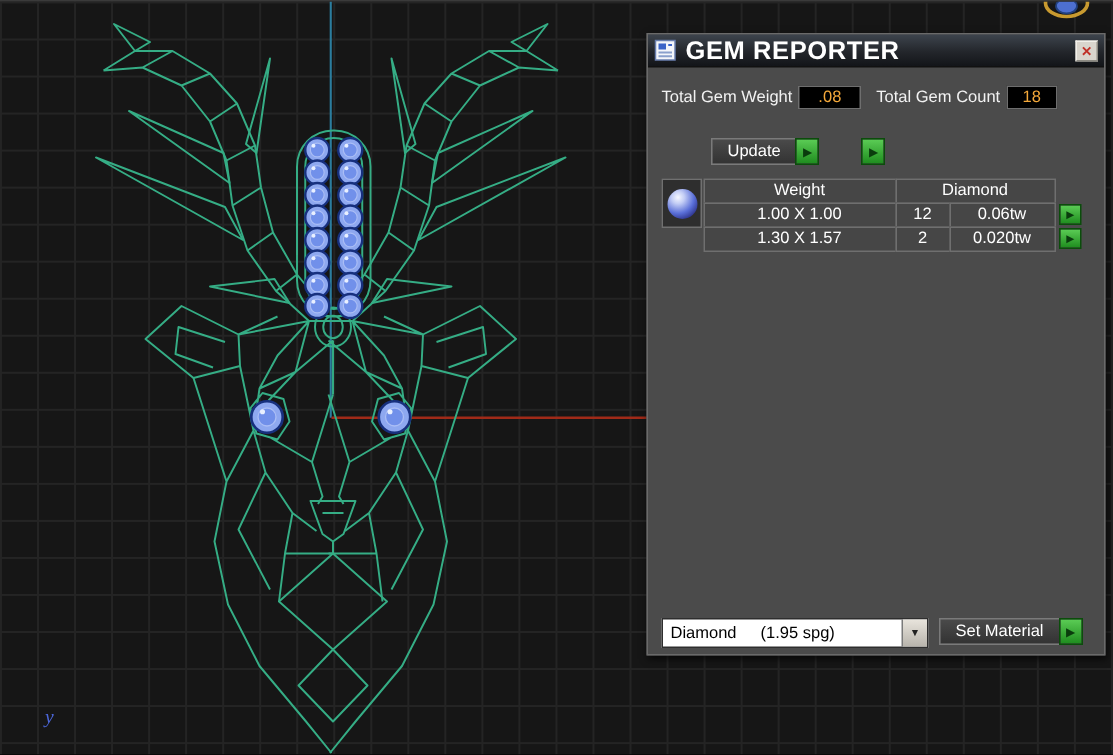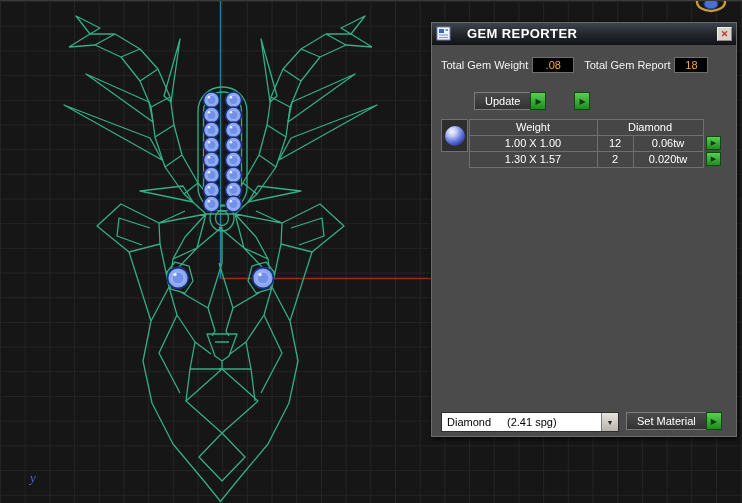--- a/index.html
+++ b/index.html
@@ -29,21 +29,21 @@
     position:absolute; left:431px; top:22px; width:306px; height:415px;
     background:#4b4b4b; border:1px solid #6a6a6a; box-shadow:1px 2px 5px rgba(0,0,0,.7);
     font-size:11px; color:#e9e9e9;
   }
   .titlebar {
     position:absolute; top:0; left:0; right:0; height:22px;
     background:linear-gradient(180deg,#3d444d 0%, #23262b 55%, #131519 100%);
     display:flex; align-items:center; padding:0 4px; border-bottom:1px solid #111;
   }
   .doc-icon { width:15px; height:15px; display:block; }
-  .titlebar .title { color:#fff; font-weight:bold; font-size:13px; letter-spacing:.4px; margin-left:16px; }
+  .titlebar .title { color:#fff; font-weight:bold; font-size:17px; letter-spacing:.4px; margin-left:6px; }
   .close {
     margin-left:auto; width:15px; height:14px; background:#d9d5cd;
     border:1px solid #f2f0ea; border-right-color:#8c8a82; border-bottom-color:#8c8a82;
     color:#c03028; font-size:9px; font-weight:bold; text-align:center; line-height:13px; cursor:default;
   }
   .row-totals { position:absolute; top:34px; left:9px; right:6px; display:flex; align-items:center; }
   .lbl { color:#f2f2f2; font-size:11px; white-space:nowrap; }
   .lbl2 { margin-left:10px; }
   .val-box {
     margin-left:4px; min-width:42px; height:16px; line-height:14px;
@@ -217,21 +217,21 @@
           <line x1="3" y1="11.5" x2="12" y2="11.5" stroke="#8aa0cc" stroke-width="1.2"></line>
         </svg>
       </span>
       <span class="title">GEM REPORTER</span>
       <span class="close">✕</span>
     </div>
 
     <div class="row-totals">
       <span class="lbl">Total Gem Weight</span>
       <span class="val-box">.08</span>
-      <span class="lbl lbl2">Total Gem Report</span>
+      <span class="lbl lbl2">Total Gem Count</span>
       <span class="val-box val-count">18</span>
     </div>
 
     <div class="row-buttons">
       <div class="cmd-btn">
         <span class="cmd-label">Update</span>
         <span class="run-icon">▶</span>
       </div>
       <div class="cmd-btn">
         <span class="run-icon">▶</span>
@@ -259,21 +259,21 @@
       <div class="cell">2</div>
       <div class="cell">0.020tw</div>
       <div class="mini-wrap">
         <span class="mini-run">▶</span>
       </div>
     </div>
 
     <div class="row-material">
       <div class="dropdown">
         <span class="dd-text">
-          <span>Diamond</span><span class="spg">(2.41 spg)</span>
+          <span>Diamond</span><span class="spg">(1.95 spg)</span>
         </span>
         <span class="dd-arrow">▼</span>
       </div>
       <div class="cmd-btn">
         <span class="cmd-label">Set Material</span>
         <span class="run-icon">▶</span>
       </div>
     </div>
 
   </div>

